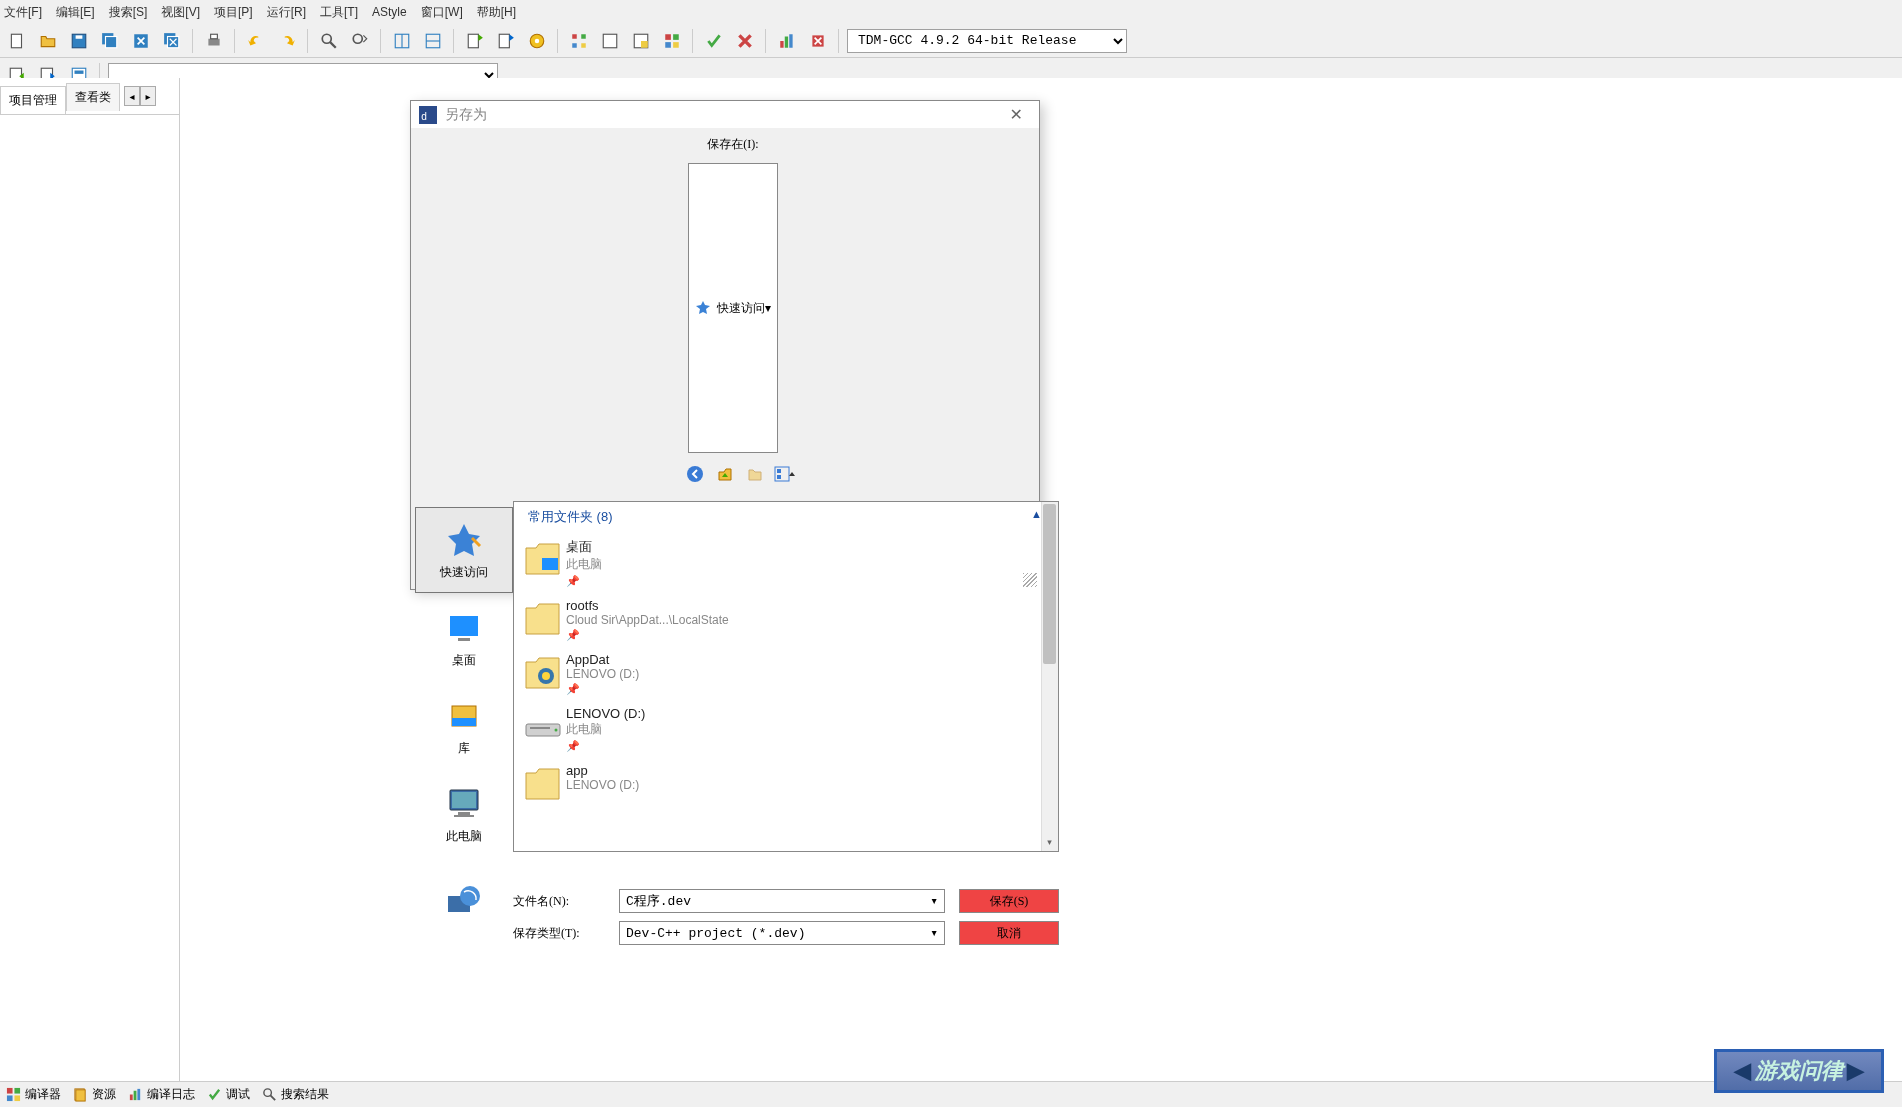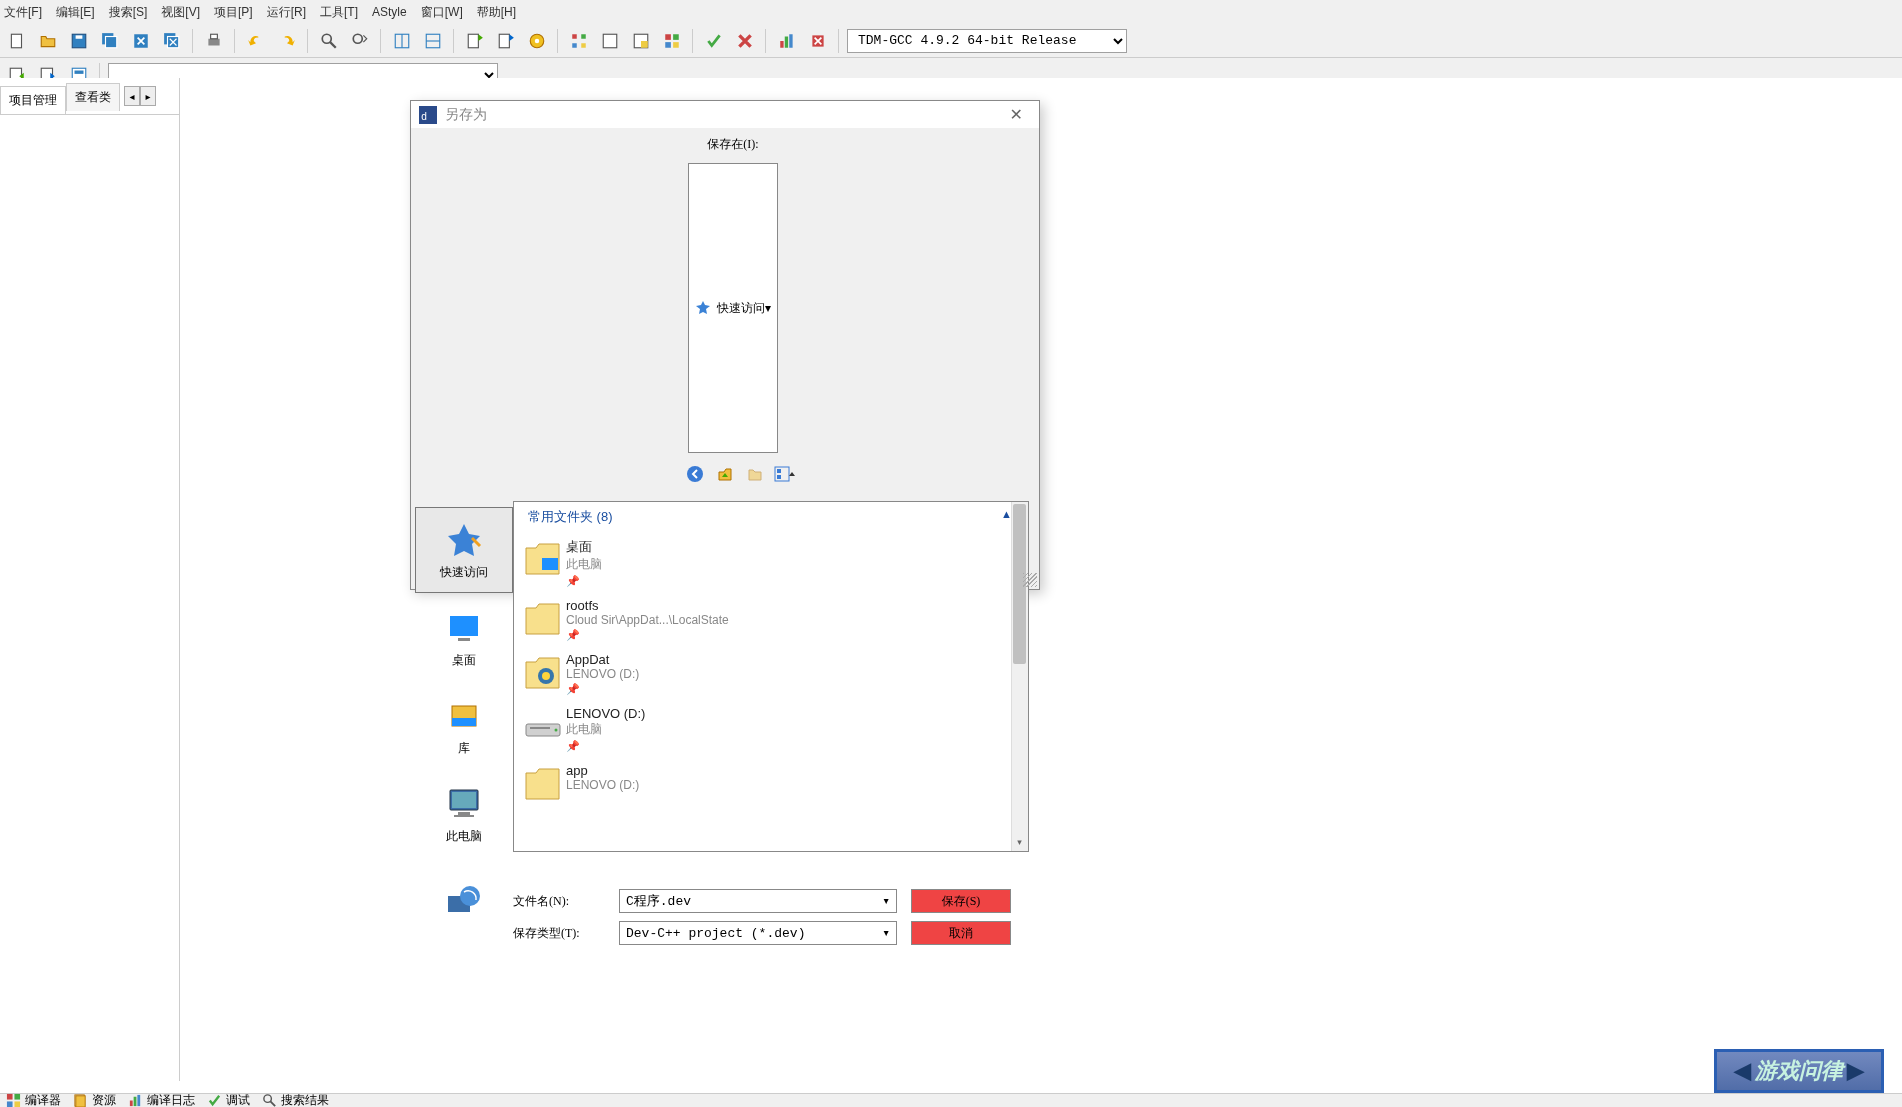--- a/index.html
+++ b/index.html
@@ -92,21 +92,21 @@
   font-size: 10px;
 }
 .main-area {
   position: absolute;
   left: 180px; right: 0; top: 78px; bottom: 26px;
   background: #fff;
 }
 .bottom-bar {
   position: absolute;
   left: 0; right: 0; bottom: 0;
-  height: 14px;
+  height: 26px;
   background: #f0f0f0;
   border-top: 1px solid #ccc;
   display: flex;
   padding: 0 6px;
   gap: 12px;
 }
 .bottom-bar .bi { display: flex; align-items: center; gap: 4px; }
 .bottom-bar .bi svg { width: 15px; height: 15px; }
 
 .dialog {
@@ -205,21 +205,21 @@
   padding: 1px 0 0 0;
 }
 .brow {
   display: flex;
   align-items: center;
   margin-bottom: 8px;
   gap: 14px;
 }
 .brow label { font-family: SimSun, serif; width: 92px; }
 .combo {
-  height: 24px; width: 278px;
+  height: 24px; width: 326px;
   border: 1px solid #888;
   background: #fff;
   font-family: "Courier New", monospace;
   font-size: 13px;
   padding: 0 6px;
   display: flex; align-items: center;
 }
 .combo .dd { margin-left: auto; }
 .dlg-btn {
   width: 100px; height: 24px;

